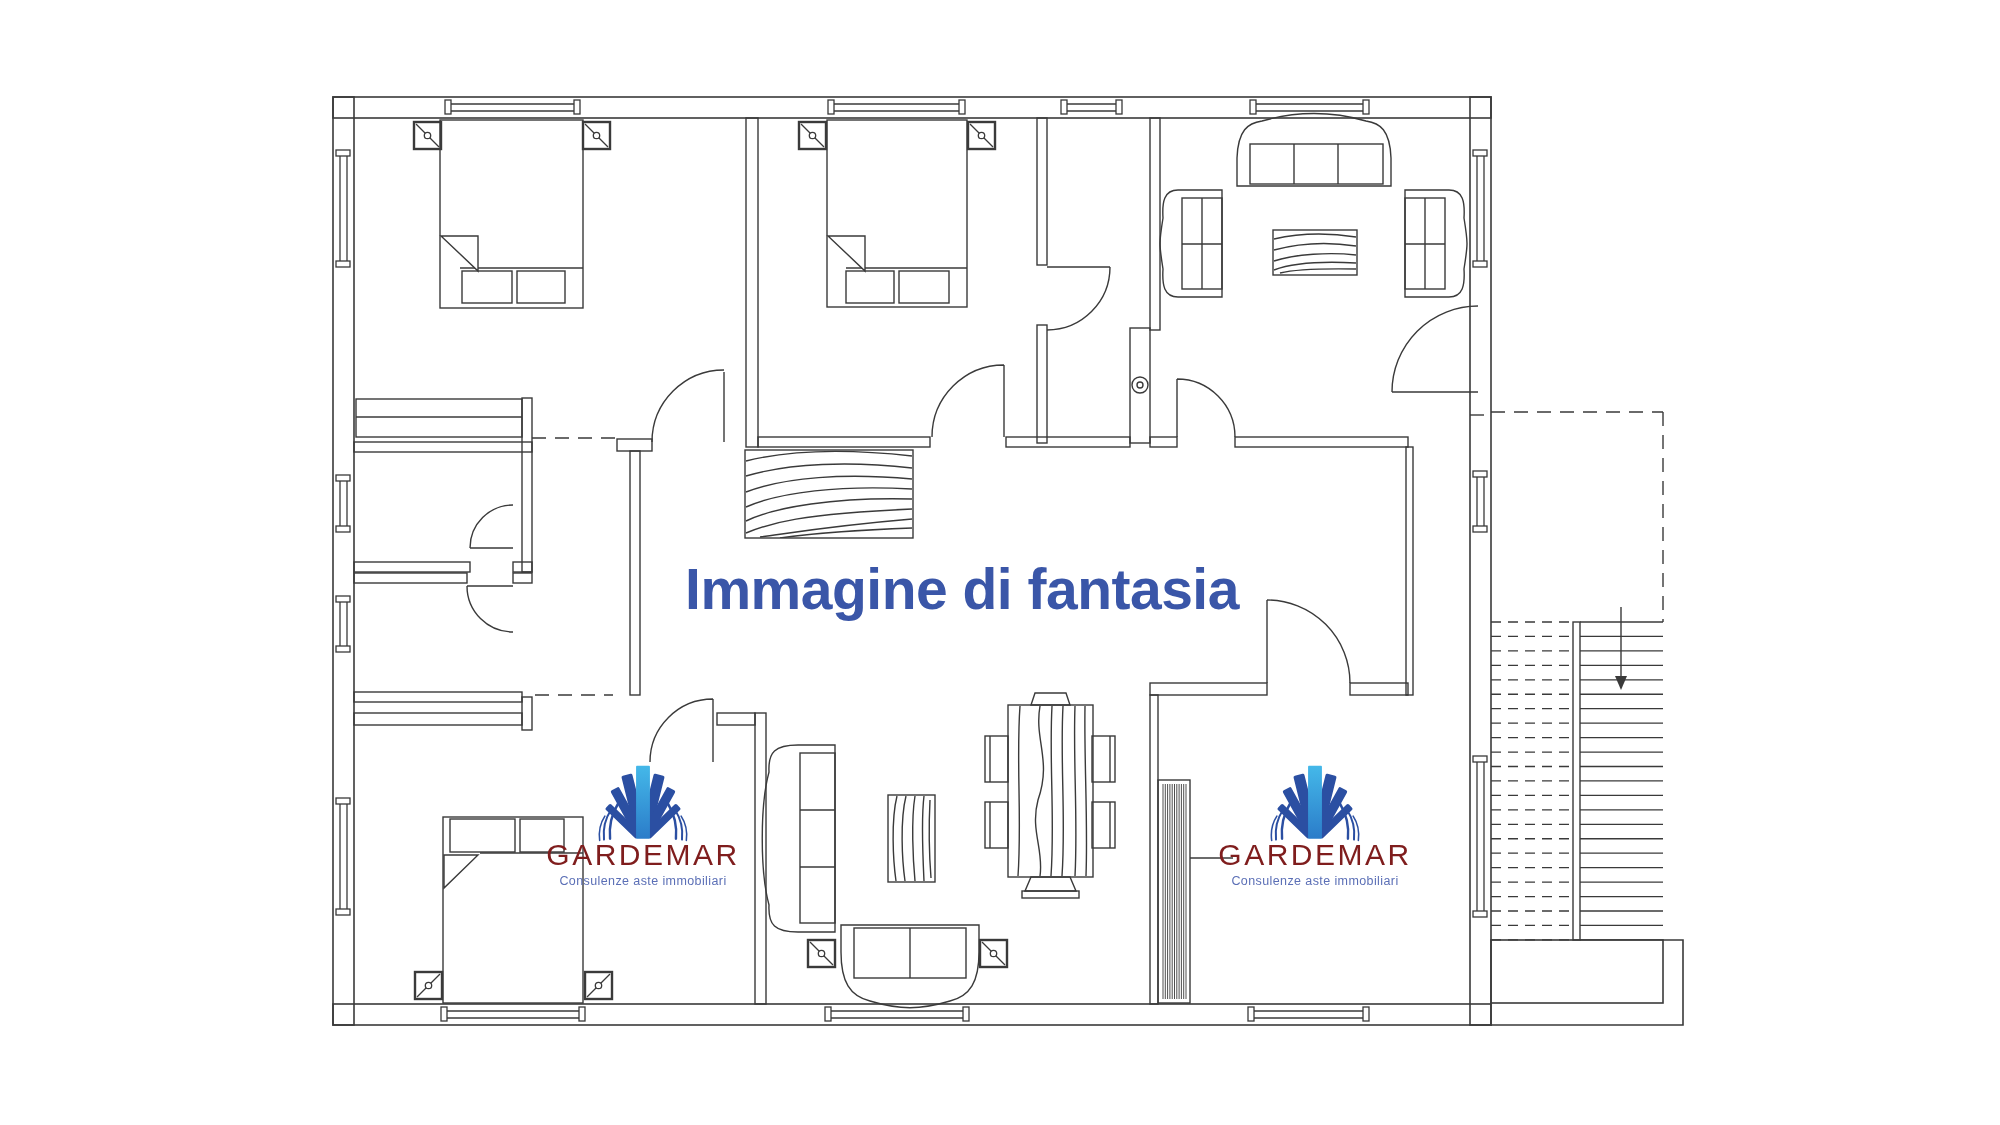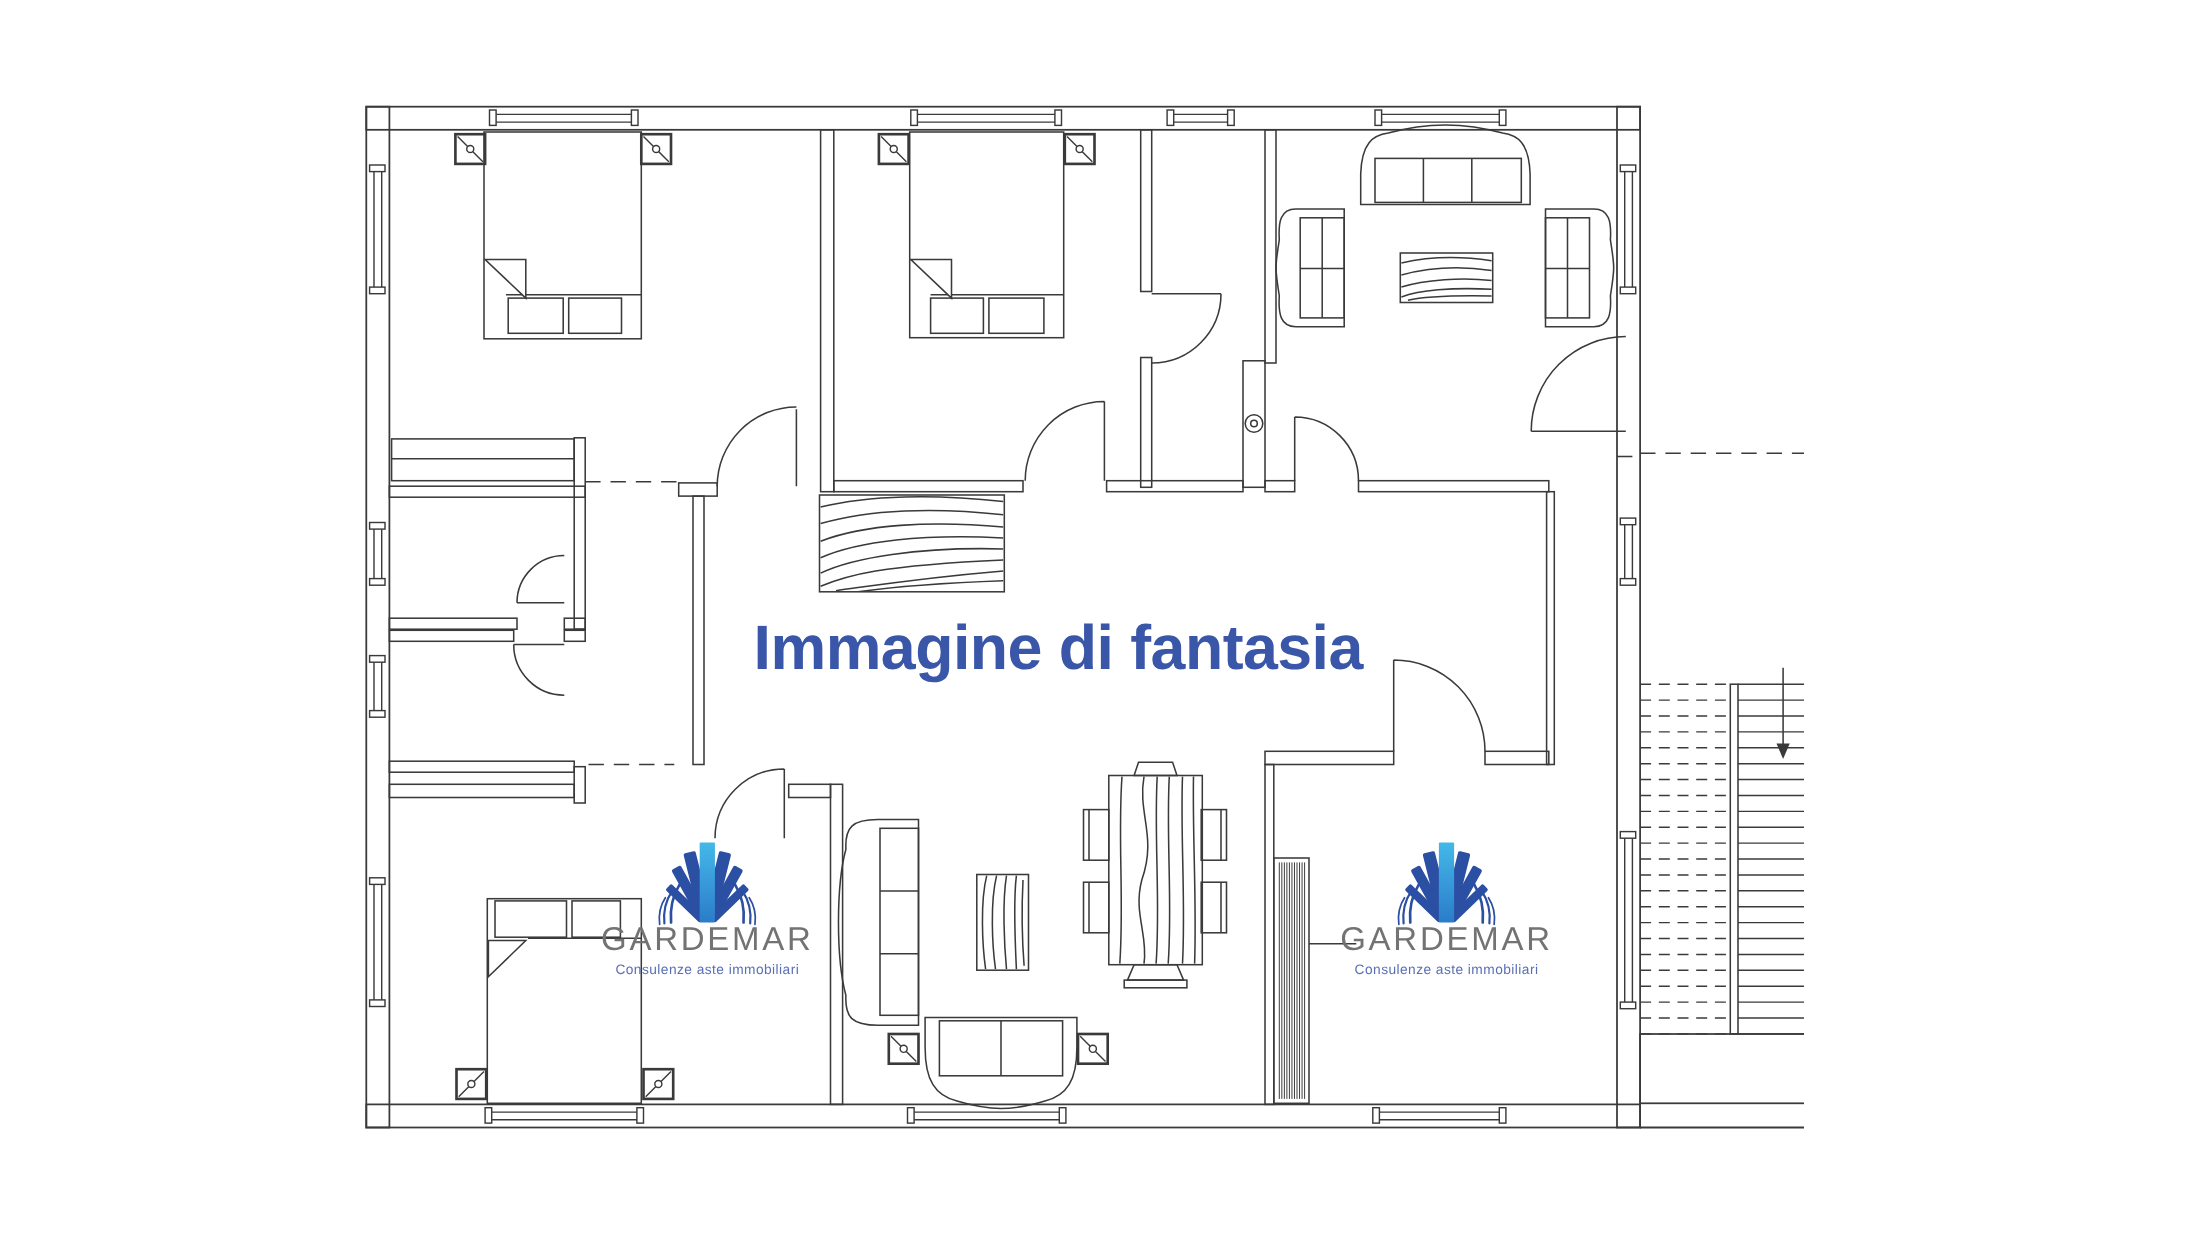--- a/index.html
+++ b/index.html
@@ -1,24 +1,24 @@
 <!DOCTYPE html>
 <html><head>
 <meta charset="utf-8">
 <style>
   html,body{margin:0;padding:0;background:#fff;}
   #stage{position:relative;width:1640px;height:1125px;background:#fff;overflow:hidden;
-         font-family:"Liberation Sans",sans-serif;}
+         font-family:"Liberation Sans",sans-serif;padding-left:44px;}
   #plan-svg{position:absolute;left:0;top:0;}
   .watermark{position:absolute;left:600px;top:556px;width:724px;text-align:center;
              font-size:57px;font-weight:bold;letter-spacing:-0.5px;color:#3A56A8;}
   .logo{position:absolute;width:180px;display:flex;flex-direction:column;align-items:center;}
   .logo.l1{left:553px;top:764px;}
   .logo.l2{left:1225px;top:764px;}
-  .logo .name{font-size:30px;letter-spacing:2.5px;color:#737373;margin-top:-6px;font-weight:400;}
+  .logo .name{font-size:30px;letter-spacing:2.5px;color:#7f1d1d;margin-top:-6px;font-weight:400;}
   .logo .tagline{font-size:12.5px;letter-spacing:0.4px;color:#5B6FB6;margin-top:2px;}
 </style>
 </head>
 <body>
 
 <div id="stage">
 
 <svg id="plan-svg" width="2000" height="1125" viewBox="0 0 2000 1125">
   <defs>
     <linearGradient id="rayGrad" x1="0" y1="0" x2="0" y2="1">

